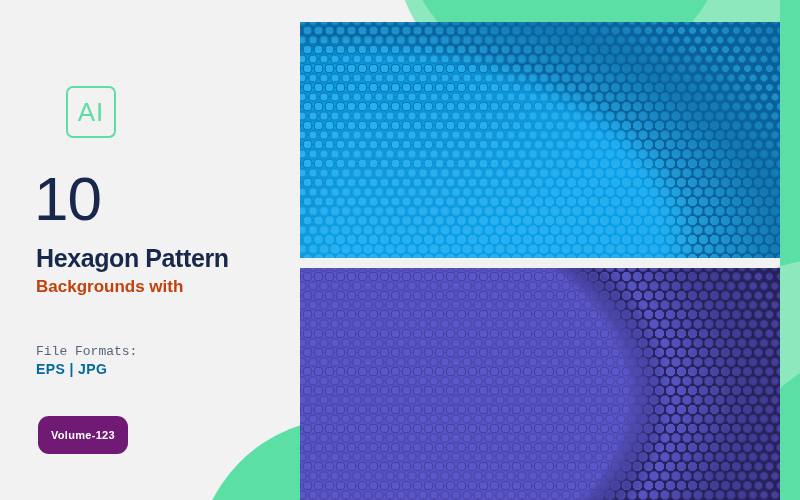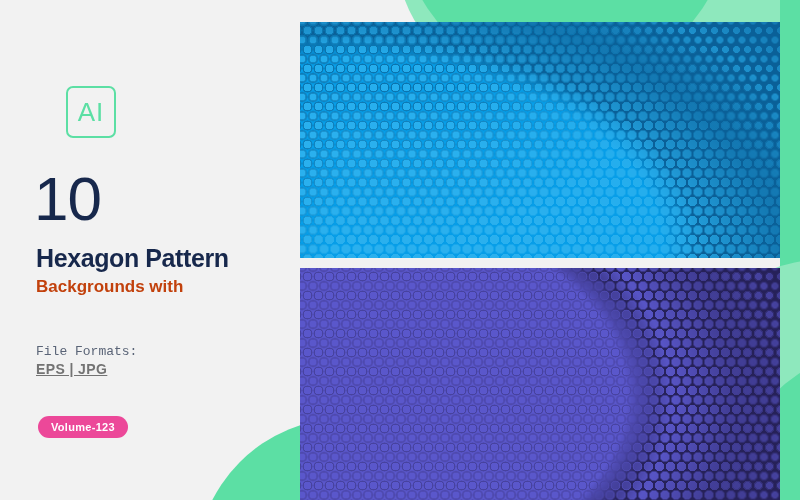--- a/index.html
+++ b/index.html
@@ -68,30 +68,29 @@
     font-size:17px;font-weight:bold;color:#c2410c;
     line-height:1.28;
   }
 
   .formats-label{
     position:absolute;left:36px;top:344px;
     font-size:13px;color:#5a6477;font-family:Liberation Mono, monospace;
   }
   .formats-value{
     position:absolute;left:36px;top:361px;
-    font-size:14px;font-weight:bold;color:#737373;
+    font-size:14px;font-weight:bold;color:#0369a1;
     letter-spacing:0.4px;
-    text-decoration:underline;
   }
 
   .volume-badge{
     position:absolute;left:38px;top:416px;
-    background:#ec4899;color:#ffffff;
+    background:#701a75;color:#ffffff;
     font-size:11px;font-weight:bold;letter-spacing:0.3px;
-    padding:5px 13px;border-radius:11px;
+    padding:13px 13px;border-radius:11px;
     display:inline-block;
   }
 
   
   .panel{position:absolute;overflow:hidden;}
   .panel-blue{left:300px;top:22px;width:480px;height:236px;background:#079ee8;}
   .panel-purple{left:300px;top:268px;width:480px;height:232px;background:#5a57cb;}
 
   .panel-dark{position:absolute;inset:0;}
   .panel-blue .panel-dark{

